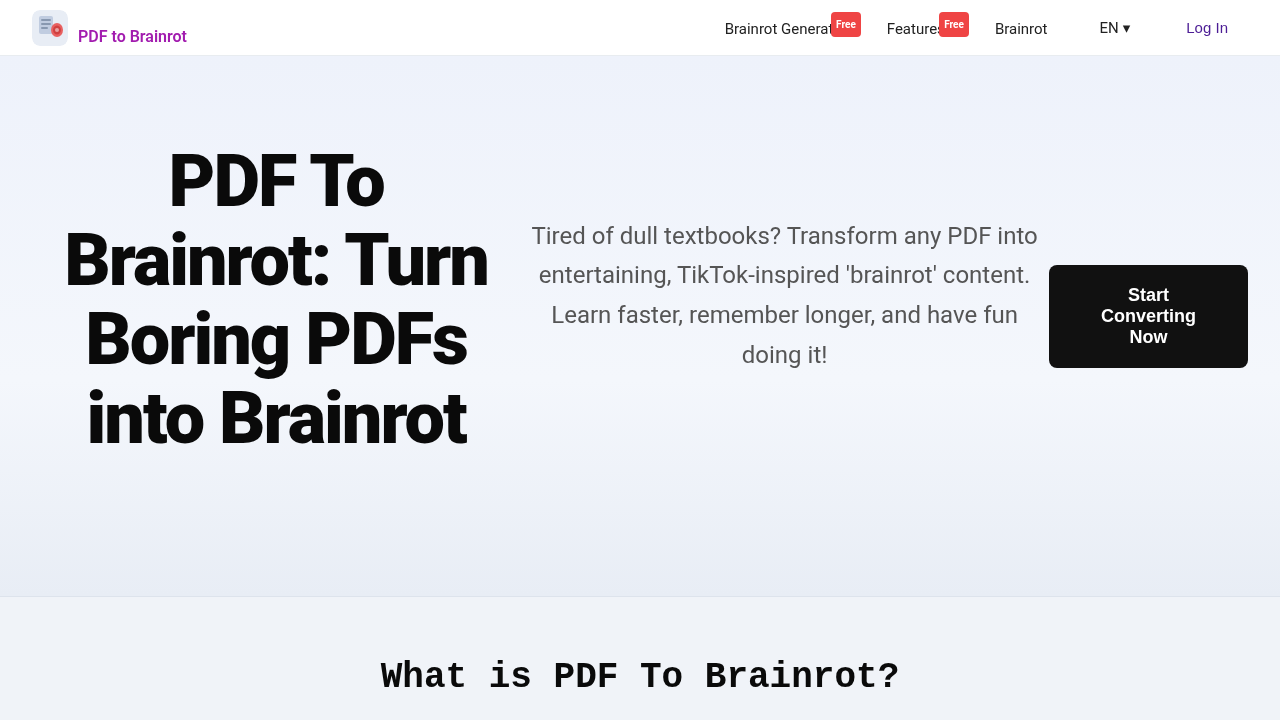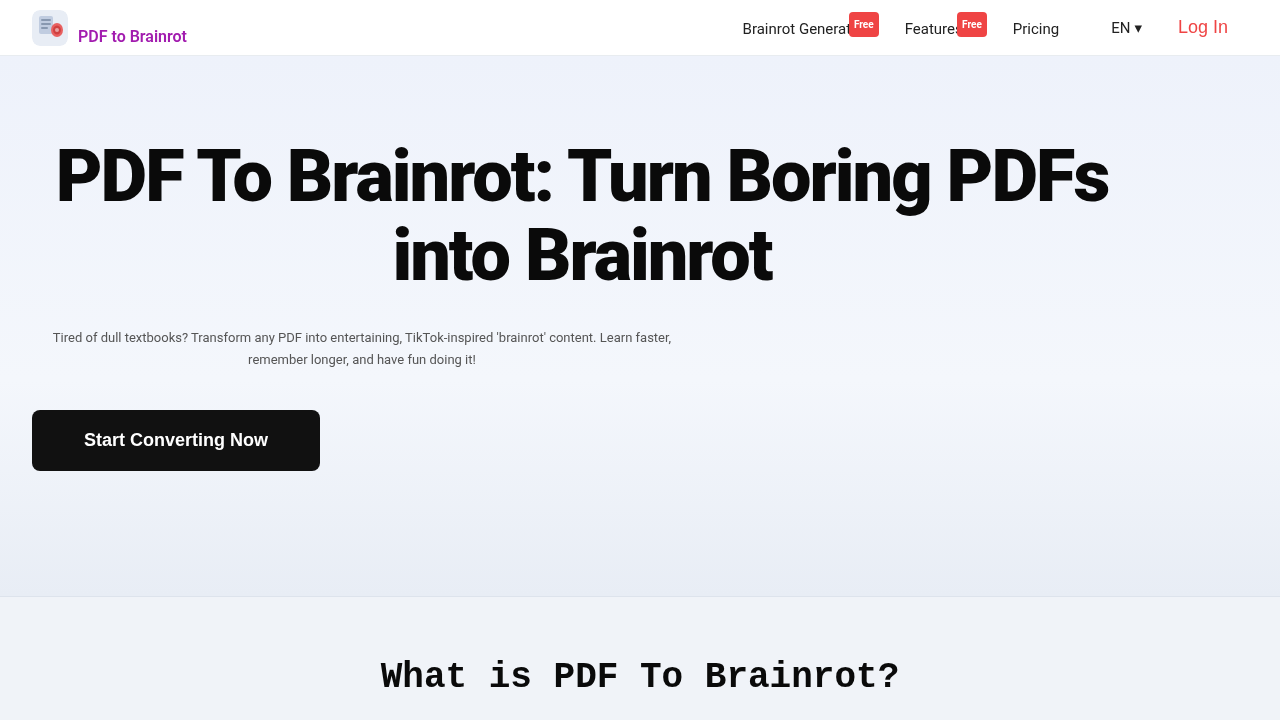--- a/index.html
+++ b/index.html
@@ -87,69 +87,69 @@
     }
 
     .chevron-icon {
       font-size: 12px;
       color: #555;
     }
 
     .navbar-right {
       display: flex;
       align-items: center;
-      gap: 4px;
+      gap: 24px;
       flex-shrink: 0;
     }
 
     .lang-selector {
       display: flex;
       align-items: center;
       gap: 4px;
       padding: 8px 12px;
       font-size: 15px;
       color: #222;
       cursor: pointer;
       border-radius: 6px;
     }
 
     .login-btn {
       padding: 8px 20px;
-      font-size: 18px;
-      color: #ef4444;
+      font-size: 15px;
+      color: #4c1d95;
       cursor: pointer;
       border-radius: 6px;
       border: none;
       background: transparent;
     }
 
     
     .hero {
       background: linear-gradient(180deg, #eef2fb 0%, #f4f7fc 60%, #e8edf5 100%);
-      padding: 36px 32px 80px;
+      padding: 60px 32px 80px;
       text-align: center;
       min-height: 540px;
       display: flex;
-      flex-direction: column;
-      align-items: flex-start;
+      flex-direction: row;
+      align-items: center;
       justify-content: center;
     }
 
     .hero-title {
       font-size: 72px;
       font-weight: 900;
       color: #0a0a0a;
       line-height: 1.1;
       max-width: 1100px;
       margin-bottom: 32px;
       letter-spacing: -2px;
     }
 
     .hero-subtitle {
-      font-size: 13px;
+      font-size: 24px;
       color: #555;
       max-width: 660px;
       line-height: 1.65;
       margin-bottom: 40px;
     }
 
     .cta-button {
       background: #111;
       color: #fff;
       font-size: 18px;
@@ -207,21 +207,21 @@
     </div>
 
     <div class="nav-item nav-item-with-badge">
       <span>Features</span>
       <span class="chevron-icon">▾</span>
       <span class="free-badge">Free</span>
     </div>
 
 
     <div class="nav-item">
-      <span>Pricing</span>
+      <span>Brainrot</span>
     </div>
   </div>
 
   <div class="navbar-right">
     <div class="lang-selector">
       <span>EN</span>
       <span>▾</span>
     </div>
     <button class="login-btn">Log In</button>
   </div>

